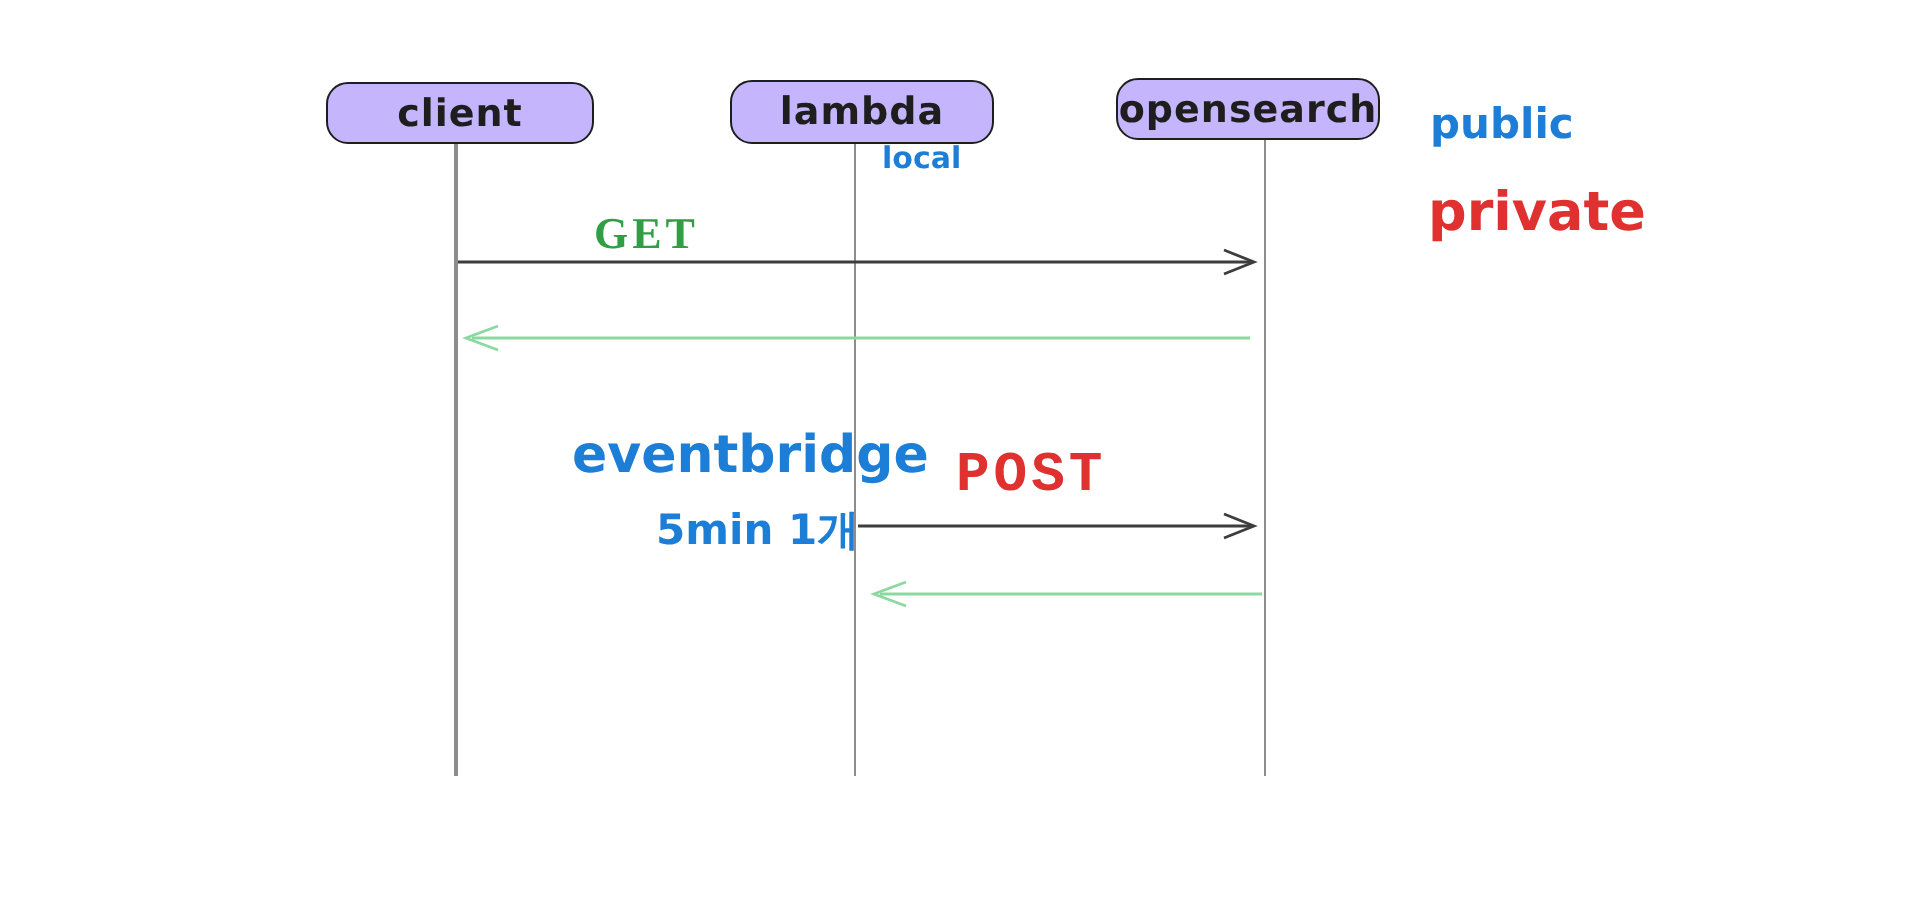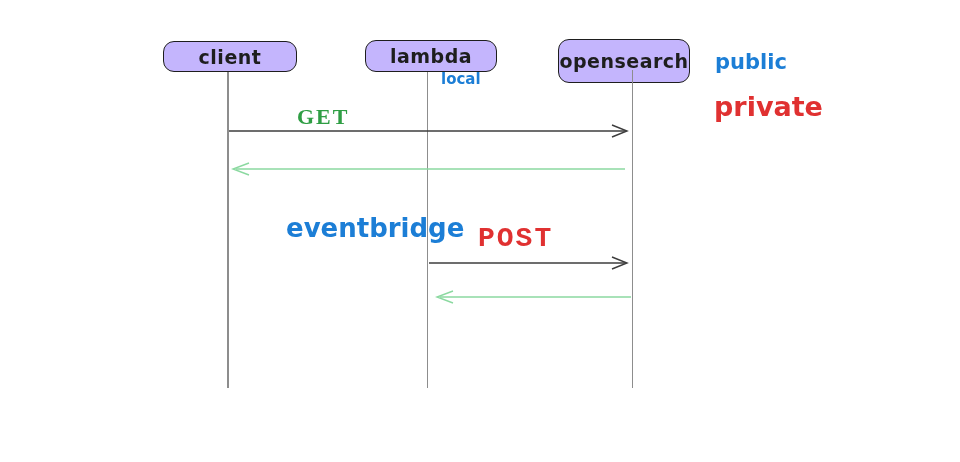--- a/index.html
+++ b/index.html
@@ -24,21 +24,21 @@
     display: flex;
     align-items: center;
     justify-content: center;
     font-size: 19px;
     font-weight: 600;
     color: var(--ink);
     letter-spacing: 0.5px;
   }
   .actor-box.client     { left: 163px; top: 41px; width: 134px; height: 31px; }
   .actor-box.lambda     { left: 365px; top: 40px; width: 132px; height: 32px; }
-  .actor-box.opensearch { left: 558px; top: 39px; width: 132px; height: 44px; }
+  .actor-box.opensearch { left: 558px; top: 39px; width: 132px; height: 31px; }
 
   .lifeline {
     position: absolute;
     width: 1.5px;
     background: var(--lifeline);
   }
   .lifeline.client     { left: 227px;   top: 72px; height: 316px; }
   .lifeline.lambda     { left: 426.5px; top: 72px; height: 316px; }
   .lifeline.opensearch { left: 631.5px; top: 70px; height: 318px; }
 
@@ -104,14 +104,15 @@
       <polyline class="arrow-green" points="453,291 437,297 453,303"></polyline>
     </g>
   </svg>
 
   <div class="txt local">local</div>
   <div class="txt public">public</div>
   <div class="txt private">private</div>
   <div class="txt get-label">GET</div>
   <div class="txt post-label">POST</div>
   <div class="txt eventbridge">eventbridge</div>
+  <div class="txt interval">5min 1개</div>
 
 </div>
 
 </body></html>

